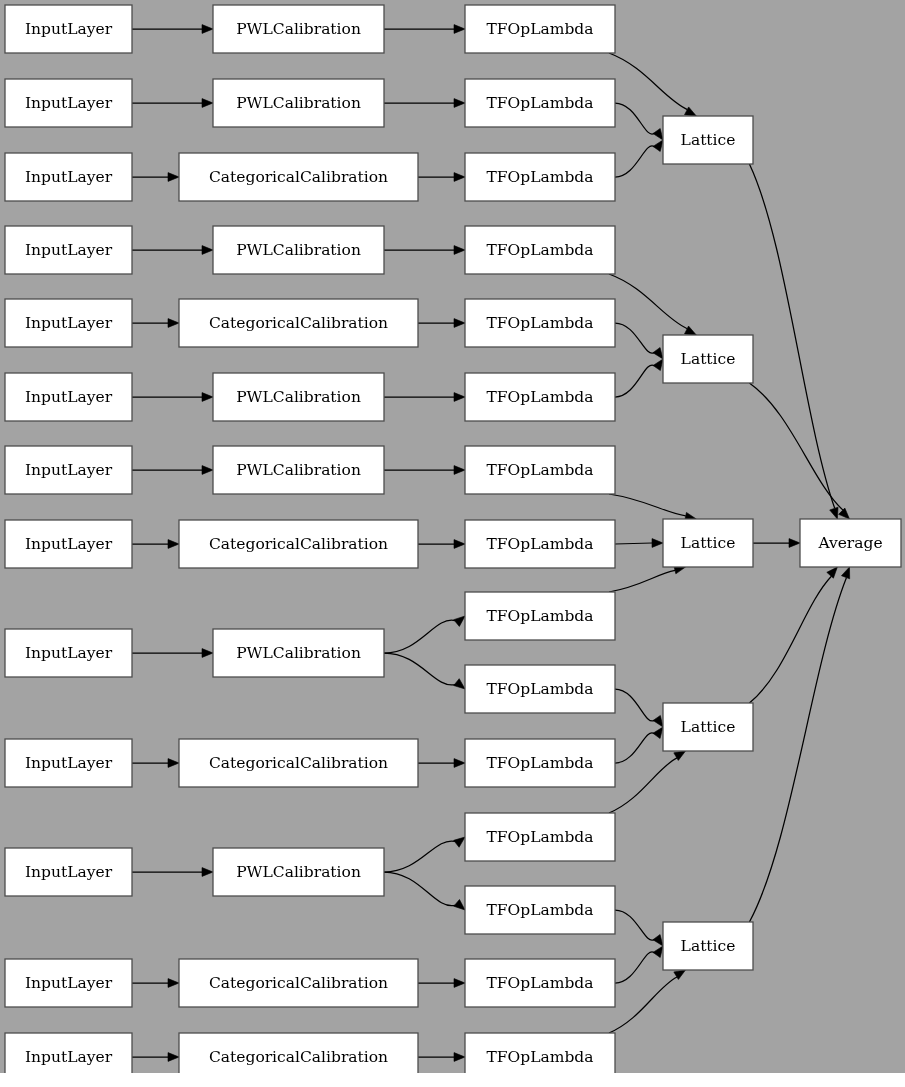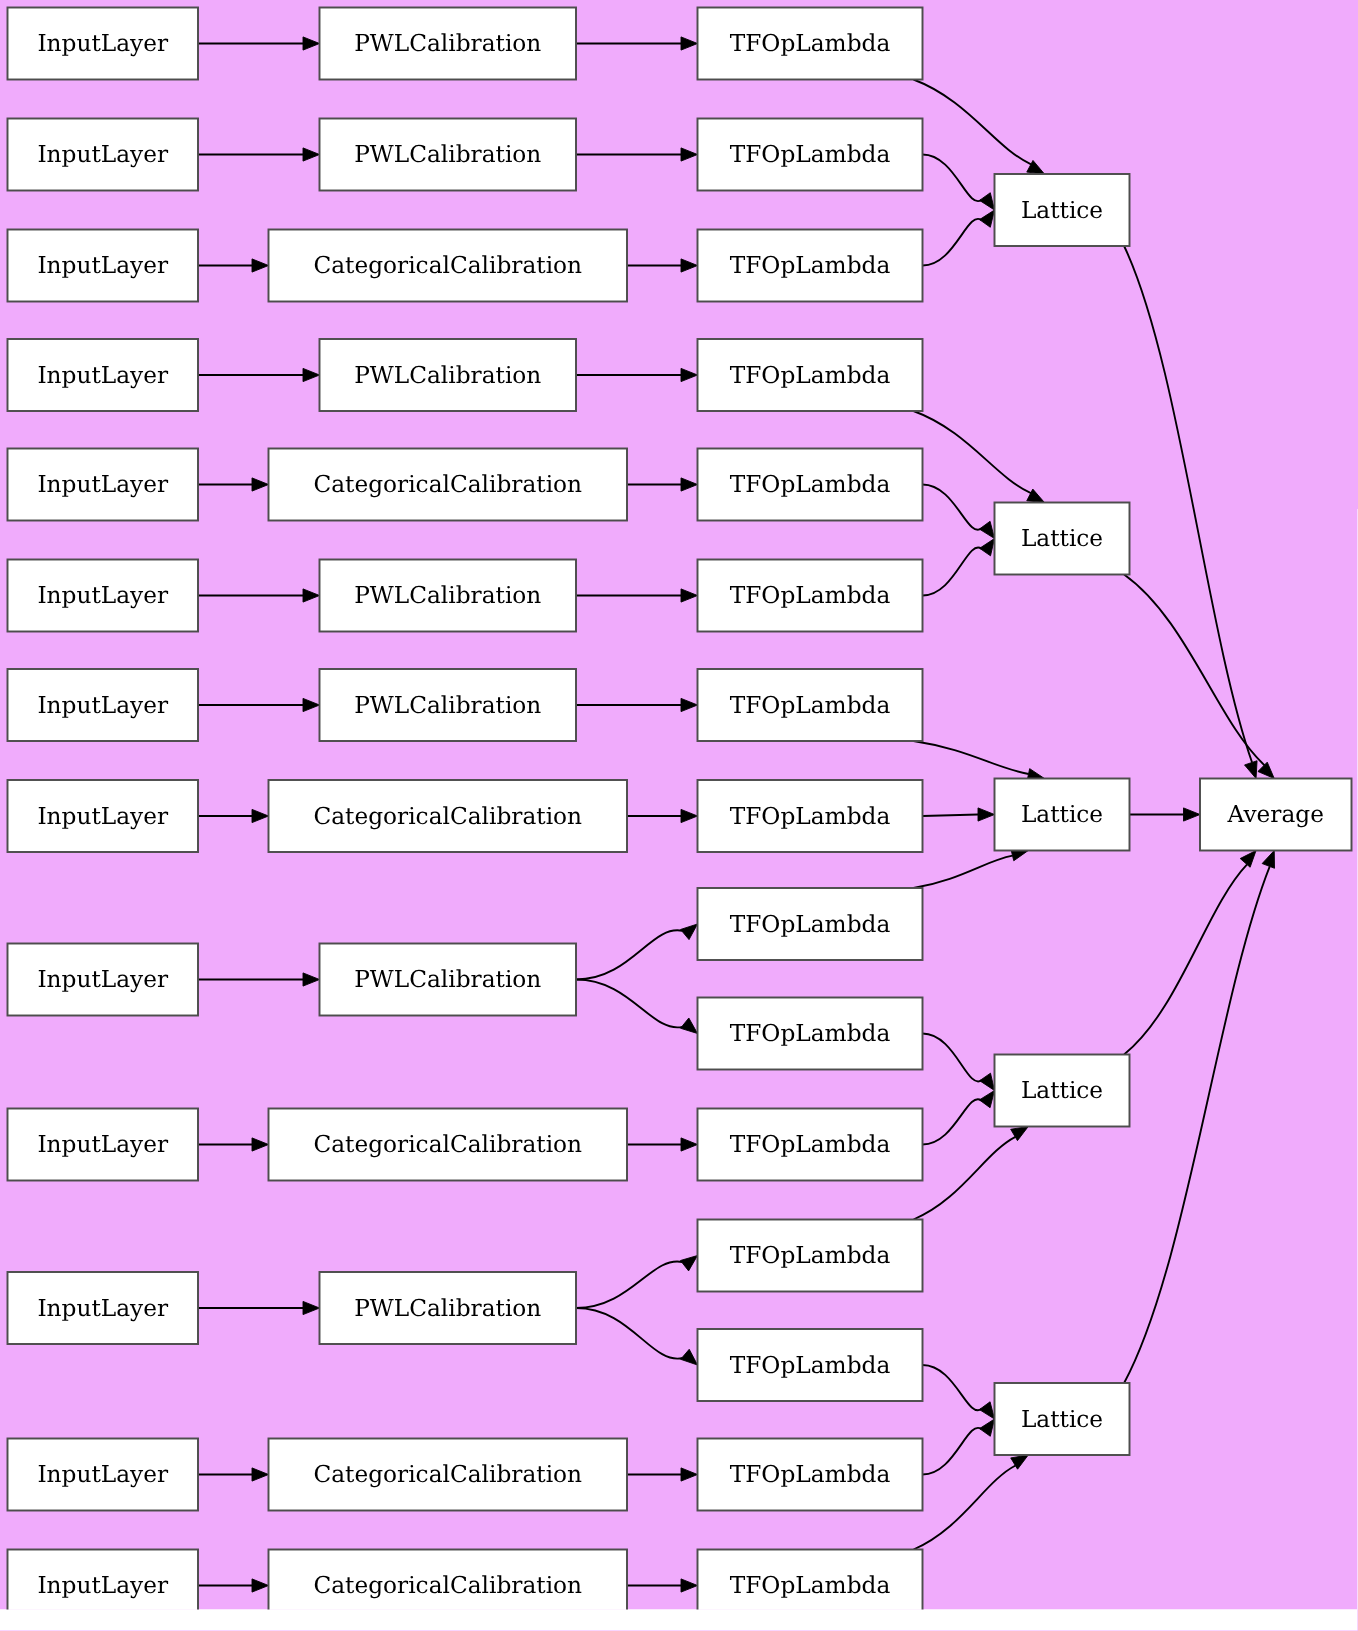--- a/index.html
+++ b/index.html
@@ -1,16 +1,16 @@
 <!DOCTYPE html>
 <html><head>
 <meta charset="utf-8">
 <style>
   html,body{margin:0;padding:0;background:#ffffff;}
-  #canvas{position:relative;width:905px;height:1073px;background:#f0abfc;
+  #canvas{position:relative;width:905px;height:1073px;background:#a3a3a3;
           font-family:"DejaVu Serif","Liberation Serif",serif;}
   svg{position:absolute;top:0;left:0;width:905px;height:1087px;overflow:visible;}
   .nodebox{fill:#ffffff;stroke:#4d4d4d;stroke-width:1.3;}
   .nodelabel{fill:#000000;font-family:"DejaVu Serif","Liberation Serif",serif;
              font-size:15.5px;text-anchor:middle;dominant-baseline:middle;}
   .edge{fill:none;stroke:#000000;stroke-width:1.25;}
   .arrowhead{fill:#000000;stroke:#000000;stroke-width:0.6;}
 </style>
 </head>
 <body>

